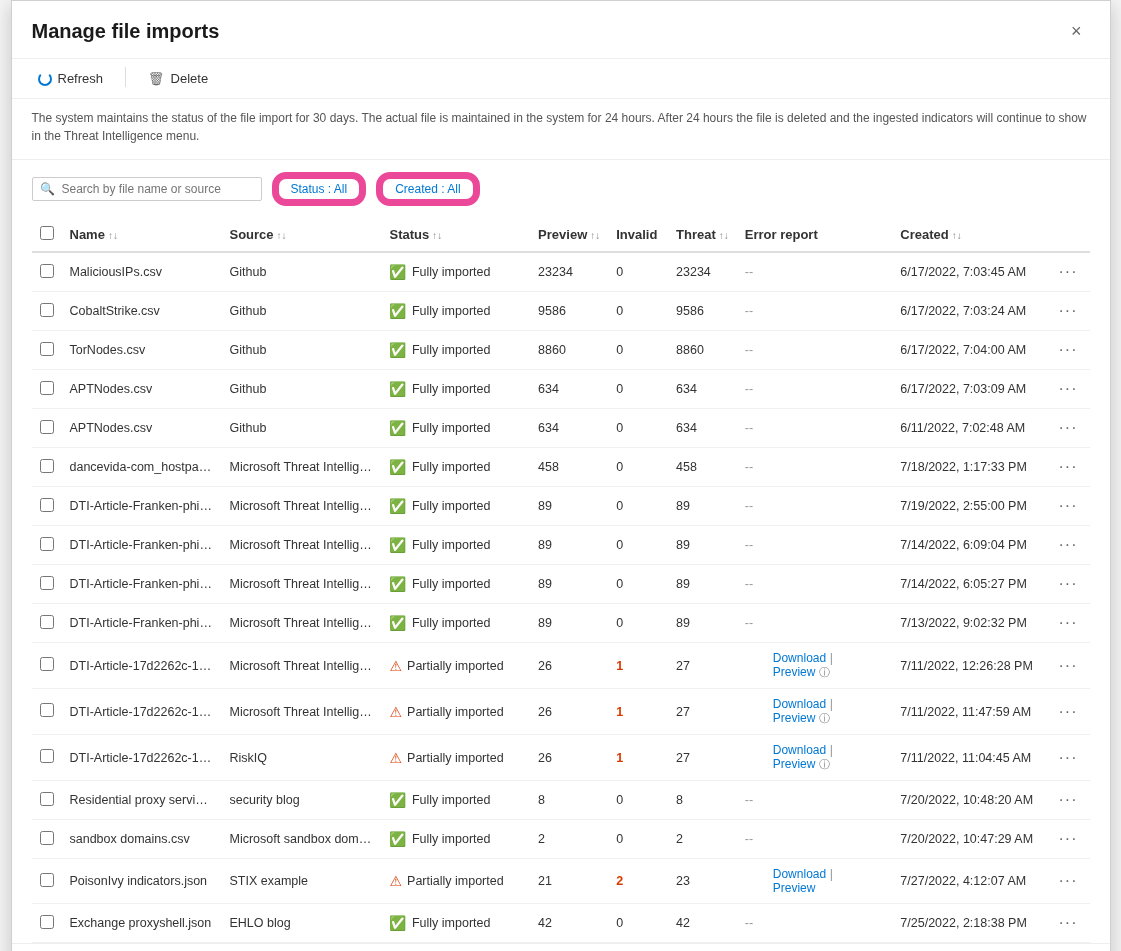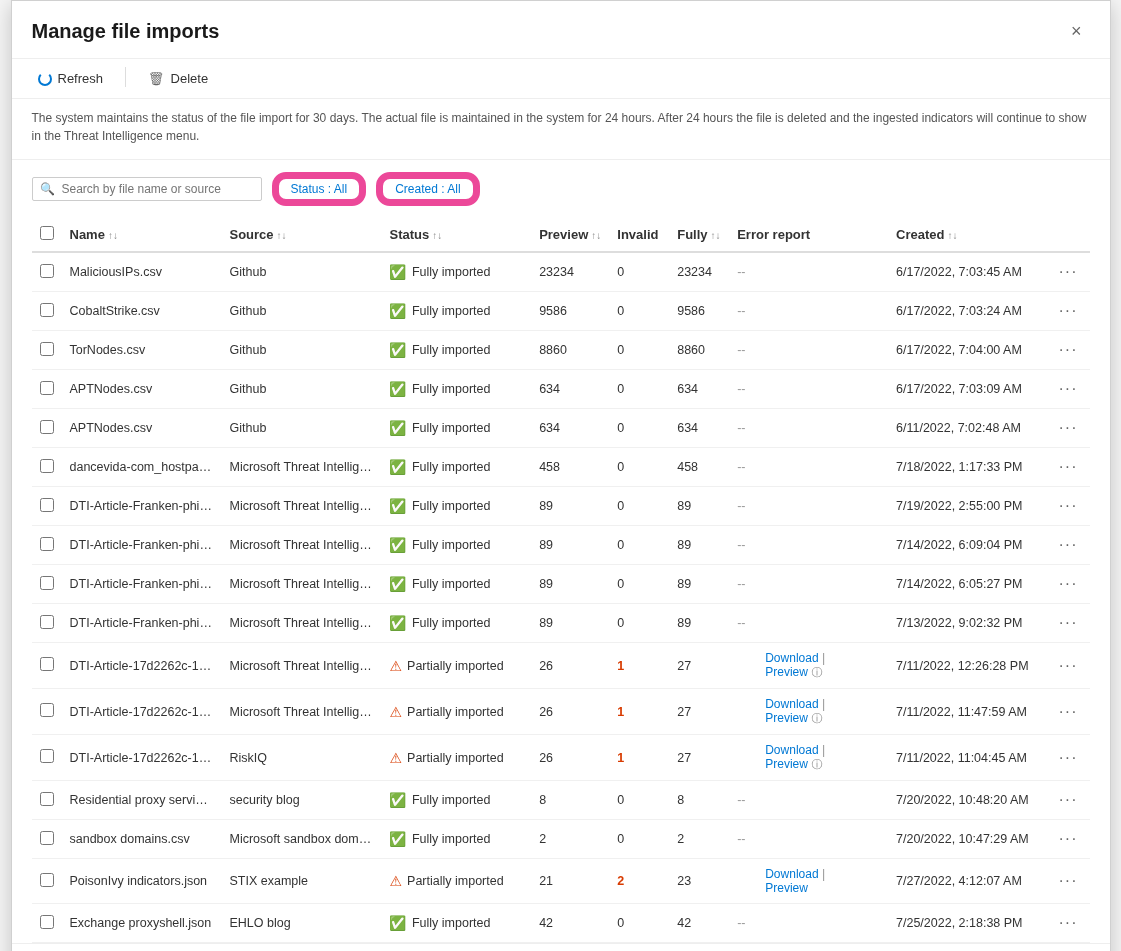--- a/index.html
+++ b/index.html
@@ -276,21 +276,21 @@
   <div class="table-container scrollbar-area">
     <table>
       <thead>
         <tr>
           <th class="col-check"><input type="checkbox" style=""></th>
           <th class="col-name"><span>Name</span><span class="sort-arrows">↑↓</span></th>
           <th class="col-source"><span>Source</span><span class="sort-arrows">↑↓</span></th>
           <th class="col-status"><span>Status</span><span class="sort-arrows">↑↓</span></th>
           <th class="col-imported"><span>Preview</span><span class="sort-arrows">↑↓</span></th>
           <th class="col-invalid"><span>Invalid</span></th>
-          <th class="col-total"><span>Fully</span><span class="sort-arrows">↑↓</span></th>
+          <th class="col-total"><span>Threat</span><span class="sort-arrows">↑↓</span></th>
           <th class="col-error"><span>Error report</span></th>
           <th class="col-created"><span>Created</span><span class="sort-arrows">↑↓</span></th>
           <th class="col-actions"></th>
         </tr>
       </thead>
       <tbody id="table-body">
       <tr>
       <td class="col-check">
         <input type="checkbox" style="">
       </td>

